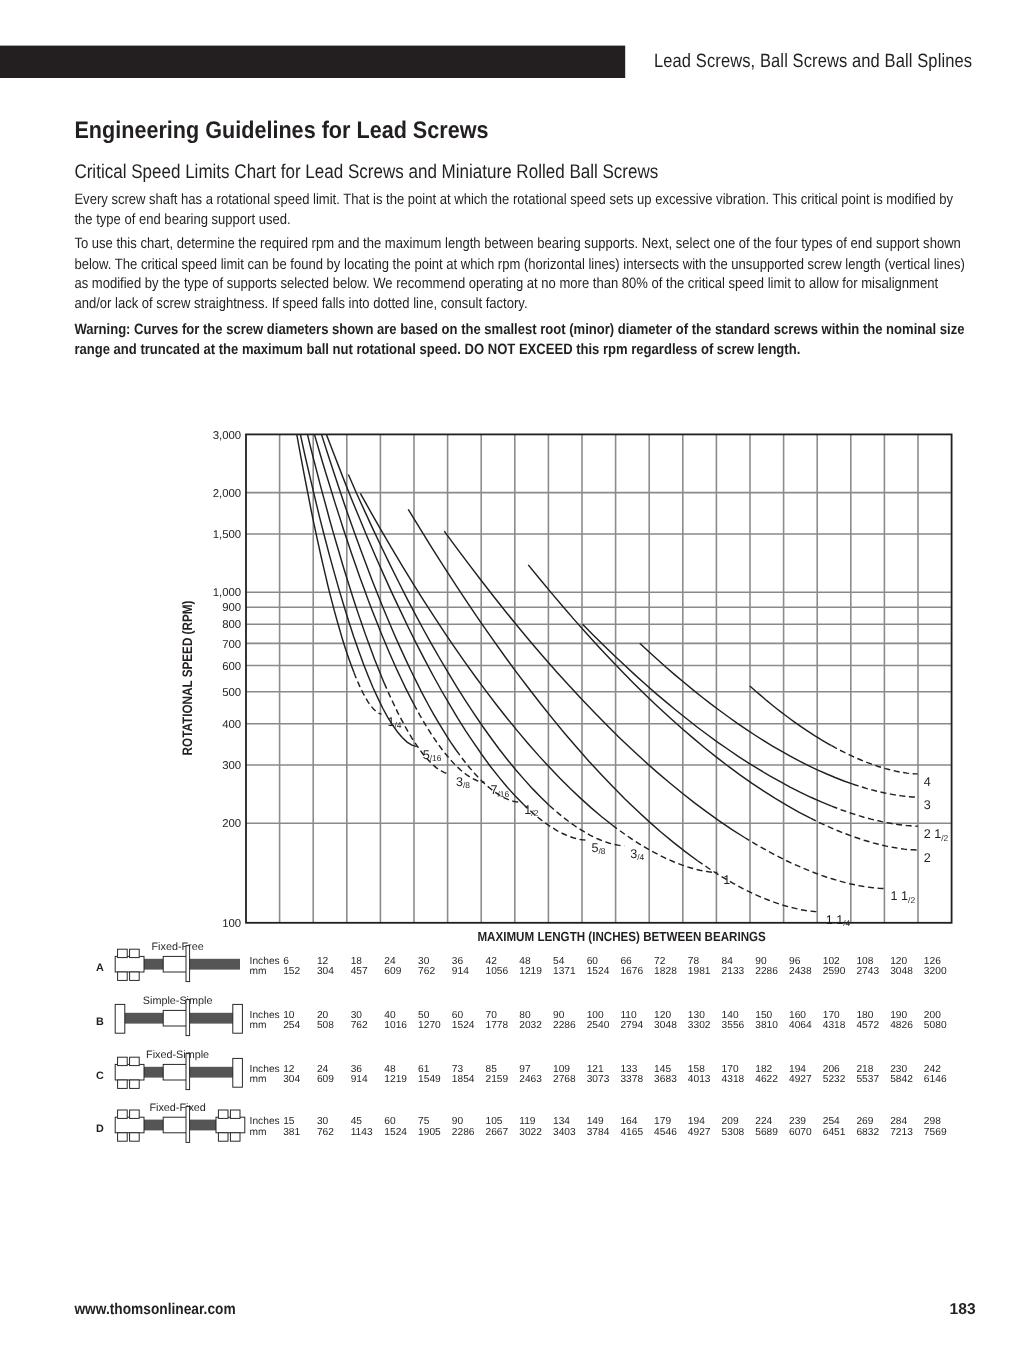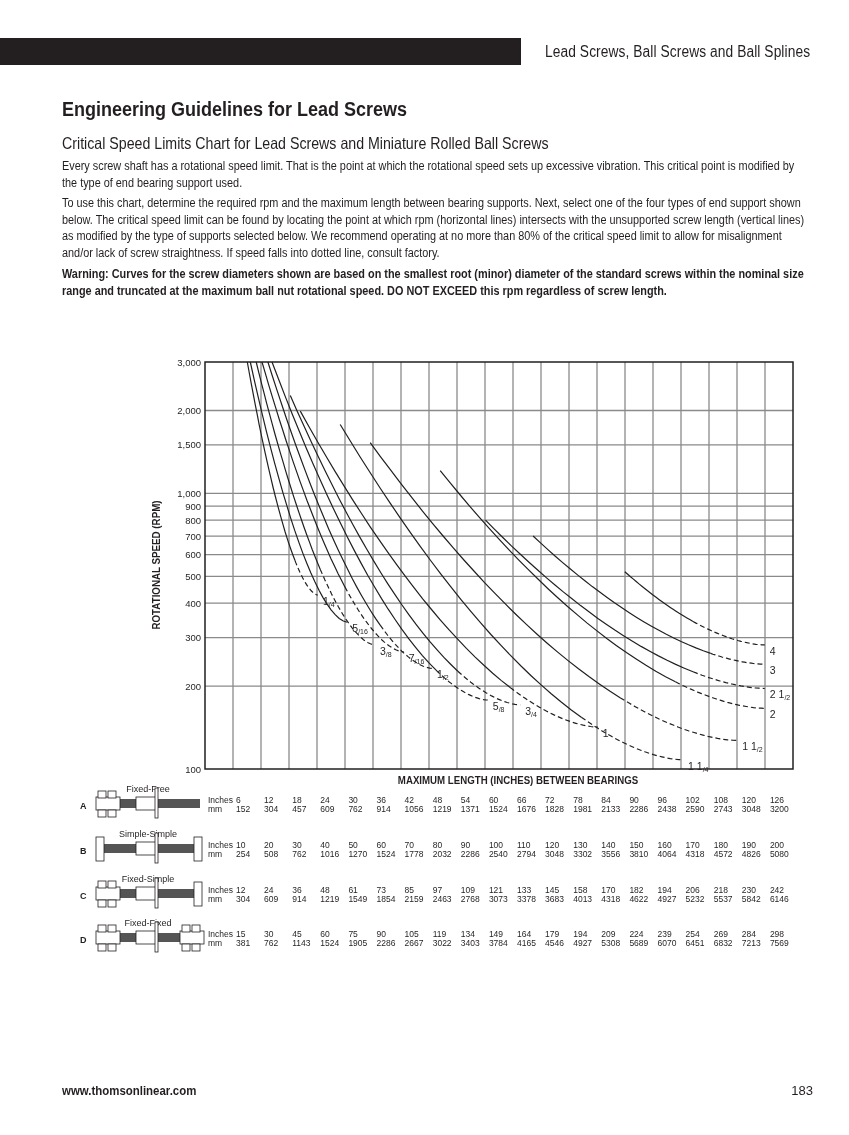--- a/index.html
+++ b/index.html
@@ -7,21 +7,21 @@
   .topbar{position:absolute;left:0;top:38px;width:521px;height:27px;background:#231f20;}
   .section-title{position:absolute;left:545px;top:43px;font-size:16px;font-family:"Liberation Sans Narrow","Liberation Sans",sans-serif;transform:scaleX(0.86);transform-origin:left top;white-space:nowrap;letter-spacing:0.1px;}
   h1{position:absolute;left:62px;top:98px;margin:0;font-size:20px;font-weight:bold;transform:scaleX(0.9);transform-origin:left top;white-space:nowrap;}
   h2{position:absolute;left:62px;top:134px;margin:0;font-size:16.5px;font-weight:normal;transform:scaleX(0.86);transform-origin:left top;white-space:nowrap;}
   .para{position:absolute;left:62px;width:860px;font-size:12.5px;line-height:16.5px;transform:scaleX(0.87);transform-origin:left top;margin:0;}
   .p1{top:158px;}
   .p2{top:195px;}
   .p3{top:266px;font-weight:bold;}
   #chart{position:absolute;left:0;top:0;}
   .footer-url{position:absolute;left:62px;top:1083px;font-size:13px;font-weight:bold;transform:scaleX(0.88);transform-origin:left top;}
-  .footer-page{position:absolute;right:36px;top:1083px;font-size:13px;font-weight:normal;}
+  .footer-page{position:absolute;right:36px;top:1083px;font-size:13px;font-weight:bold;}
   .lbl{font-family:"Liberation Sans",sans-serif;fill:#231f20;}
 </style>
 </head>
 <body>
 
 <div class="topbar"></div>
 <div class="section-title">Lead Screws, Ball Screws and Ball Splines</div>
 
 <h1>Engineering Guidelines for Lead Screws</h1>
 <h2>Critical Speed Limits Chart for Lead Screws and Miniature Rolled Ball Screws</h2>

